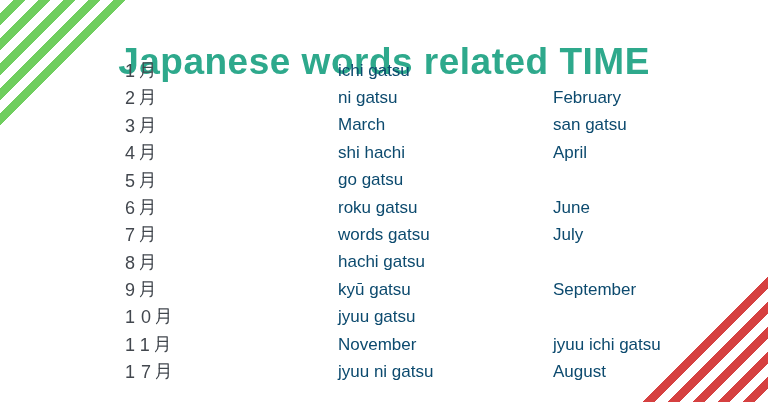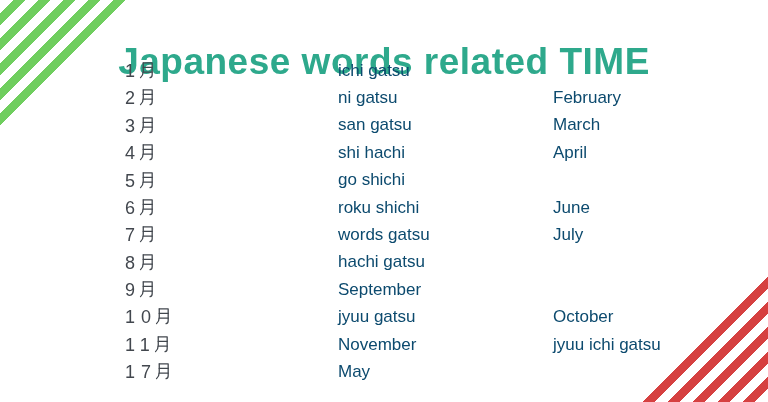--- a/index.html
+++ b/index.html
@@ -71,50 +71,50 @@
     <span class="cell">ni gatsu</span>
     <span class="cell">February</span>
   </div>
 
   <div class="row">
     <span class="cell jp-cell"><span>3</span><svg class="gatsu" viewBox="0 0 20 22">
           <path d="M5 2.5 H15.5 V16.5 Q15.5 19.5 13 20"></path>
           <path d="M5 2.5 V12.5 Q5 17 1.8 20"></path>
           <path d="M5 8 H15.5 M5 13.5 H15.5"></path>
         </svg></span>
+    <span class="cell">March</span>
     <span class="cell">san gatsu</span>
-    <span class="cell">March</span>
   </div>
 
   <div class="row">
     <span class="cell jp-cell"><span>4</span><svg class="gatsu" viewBox="0 0 20 22">
           <path d="M5 2.5 H15.5 V16.5 Q15.5 19.5 13 20"></path>
           <path d="M5 2.5 V12.5 Q5 17 1.8 20"></path>
           <path d="M5 8 H15.5 M5 13.5 H15.5"></path>
         </svg></span>
     <span class="cell">shi hachi</span>
     <span class="cell">April</span>
   </div>
 
   <div class="row">
     <span class="cell jp-cell"><span>5</span><svg class="gatsu" viewBox="0 0 20 22">
           <path d="M5 2.5 H15.5 V16.5 Q15.5 19.5 13 20"></path>
           <path d="M5 2.5 V12.5 Q5 17 1.8 20"></path>
           <path d="M5 8 H15.5 M5 13.5 H15.5"></path>
         </svg></span>
-    <span class="cell">go shichi</span>
+    <span class="cell">go gatsu</span>
   </div>
 
   <div class="row">
     <span class="cell jp-cell"><span>6</span><svg class="gatsu" viewBox="0 0 20 22">
           <path d="M5 2.5 H15.5 V16.5 Q15.5 19.5 13 20"></path>
           <path d="M5 2.5 V12.5 Q5 17 1.8 20"></path>
           <path d="M5 8 H15.5 M5 13.5 H15.5"></path>
         </svg></span>
-    <span class="cell">roku shichi</span>
+    <span class="cell">roku gatsu</span>
     <span class="cell">June</span>
   </div>
 
   <div class="row">
     <span class="cell jp-cell"><span>7</span><svg class="gatsu" viewBox="0 0 20 22">
           <path d="M5 2.5 H15.5 V16.5 Q15.5 19.5 13 20"></path>
           <path d="M5 2.5 V12.5 Q5 17 1.8 20"></path>
           <path d="M5 8 H15.5 M5 13.5 H15.5"></path>
         </svg></span>
     <span class="cell">words gatsu</span>
@@ -129,45 +129,46 @@
         </svg></span>
     <span class="cell">hachi gatsu</span>
   </div>
 
   <div class="row">
     <span class="cell jp-cell"><span>9</span><svg class="gatsu" viewBox="0 0 20 22">
           <path d="M5 2.5 H15.5 V16.5 Q15.5 19.5 13 20"></path>
           <path d="M5 2.5 V12.5 Q5 17 1.8 20"></path>
           <path d="M5 8 H15.5 M5 13.5 H15.5"></path>
         </svg></span>
+    <span class="cell">kyū gatsu</span>
     <span class="cell">September</span>
   </div>
 
   <div class="row">
     <span class="cell jp-cell"><span>10</span><svg class="gatsu" viewBox="0 0 20 22">
           <path d="M5 2.5 H15.5 V16.5 Q15.5 19.5 13 20"></path>
           <path d="M5 2.5 V12.5 Q5 17 1.8 20"></path>
           <path d="M5 8 H15.5 M5 13.5 H15.5"></path>
         </svg></span>
     <span class="cell">jyuu gatsu</span>
-    <span class="cell">October</span>
   </div>
 
   <div class="row">
     <span class="cell jp-cell"><span>11</span><svg class="gatsu" viewBox="0 0 20 22">
           <path d="M5 2.5 H15.5 V16.5 Q15.5 19.5 13 20"></path>
           <path d="M5 2.5 V12.5 Q5 17 1.8 20"></path>
           <path d="M5 8 H15.5 M5 13.5 H15.5"></path>
         </svg></span>
     <span class="cell">November</span>
     <span class="cell">jyuu ichi gatsu</span>
   </div>
 
   <div class="row">
     <span class="cell jp-cell"><span>17</span><svg class="gatsu" viewBox="0 0 20 22">
           <path d="M5 2.5 H15.5 V16.5 Q15.5 19.5 13 20"></path>
           <path d="M5 2.5 V12.5 Q5 17 1.8 20"></path>
           <path d="M5 8 H15.5 M5 13.5 H15.5"></path>
         </svg></span>
-    <span class="cell">May</span>
+    <span class="cell">jyuu ni gatsu</span>
+    <span class="cell">August</span>
   </div>
 
 </div>
 
 </body></html>

